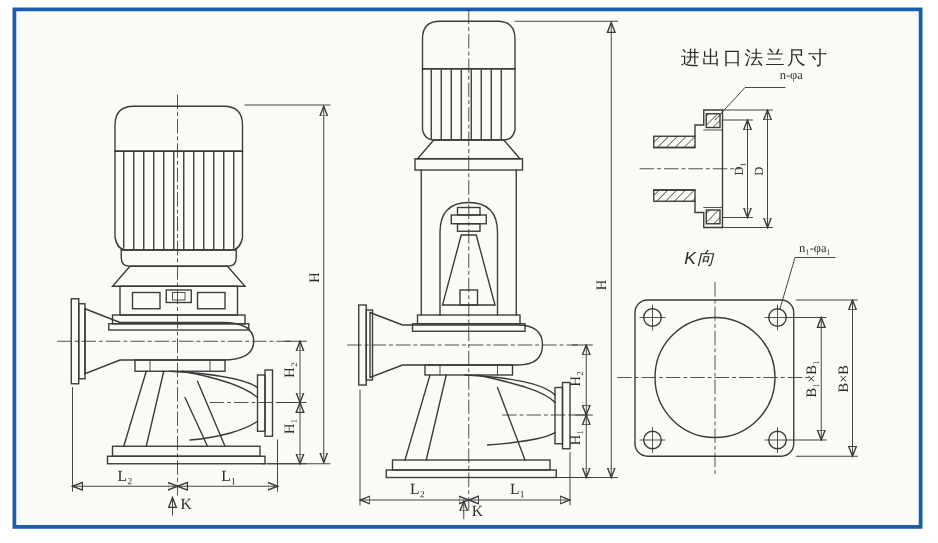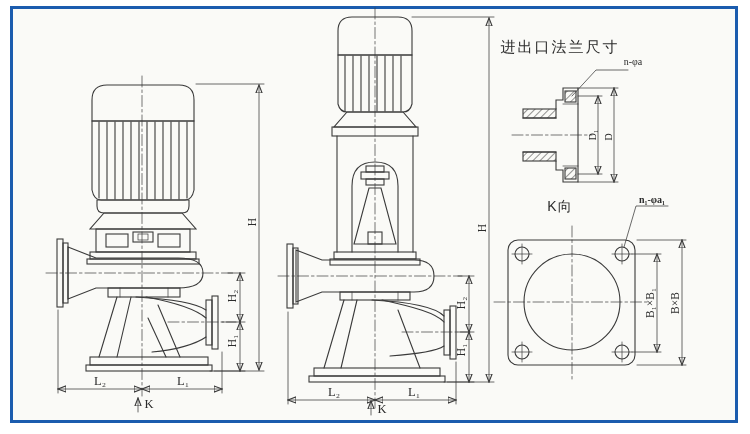--- a/index.html
+++ b/index.html
@@ -17,23 +17,23 @@
     stroke:#3a3a3a; fill:none; stroke-width:1.1; stroke-linecap:round;
   }
   .art .thin { stroke-width:0.7; }
   .art .cl { stroke-width:0.7; stroke-dasharray:11 3 2.5 3; }
   .art .dim { stroke-width:0.75; }
   .art .arr2 { marker-start:url(#ah); marker-end:url(#ah); }
   .art .arr1 { marker-end:url(#ah); }
   .art .hatchfill { fill:url(#hatch); }
   .lab { position:absolute; transform:translate(-50%,-50%); font-size:12.5px; white-space:nowrap; }
   .vlab { position:absolute; transform:translate(-50%,-50%) rotate(-90deg); font-size:11.5px; white-space:nowrap; }
-  .cjk { font-family:"Liberation Sans", sans-serif; letter-spacing:2px; font-size:15px; }
+  .cjk { font-family:"Liberation Sans", sans-serif; letter-spacing:2px; font-size:15px;margin-left:44px; }
   .small { font-size:10px; }
-  .kdir { font-family:"Liberation Sans", sans-serif; font-size:14px; letter-spacing:1px; }
+  .kdir { font-family:"Liberation Sans", sans-serif; font-size:14px; letter-spacing:1px;font-style:italic; }
 </style>
 </head>
 <body>
 
 <div class="stage">
   <div class="paper"></div>
   <div class="frame"></div>
 
   <svg class="art" viewBox="0 0 750 434">
     <defs>
@@ -222,21 +222,21 @@
       <line class="dim arr2" x1="682" y1="240" x2="682" y2="365"></line>
     </g>
   </svg>
 
   <div class="lab cjk" style="left:560px; top:47px;">进出口法兰尺寸</div>
   <div class="lab small" style="left:633px; top:61px;">n-φa</div>
   <div class="vlab small" style="left:592px; top:135px;">D₁</div>
   <div class="vlab small" style="left:608px; top:137px;">D</div>
 
   <div class="lab kdir" style="left:560px; top:207px;">K向</div>
-  <div class="lab small" style="left:652px; top:199px;font-weight:bold;">n₁-φa₁</div>
+  <div class="lab small" style="left:652px; top:199px;">n₁-φa₁</div>
   <div class="vlab" style="left:650px; top:303px;">B₁×B₁</div>
   <div class="vlab" style="left:675px; top:303px;">B×B</div>
 
   <div class="vlab" style="left:252px; top:222px;">H</div>
   <div class="vlab" style="left:232px; top:296px;">H₂</div>
   <div class="vlab" style="left:232px; top:341px;">H₁</div>
   <div class="lab" style="left:100px; top:381px;">L₂</div>
   <div class="lab" style="left:183px; top:381px;">L₁</div>
   <div class="lab" style="left:149px; top:404px;">K</div>
 

